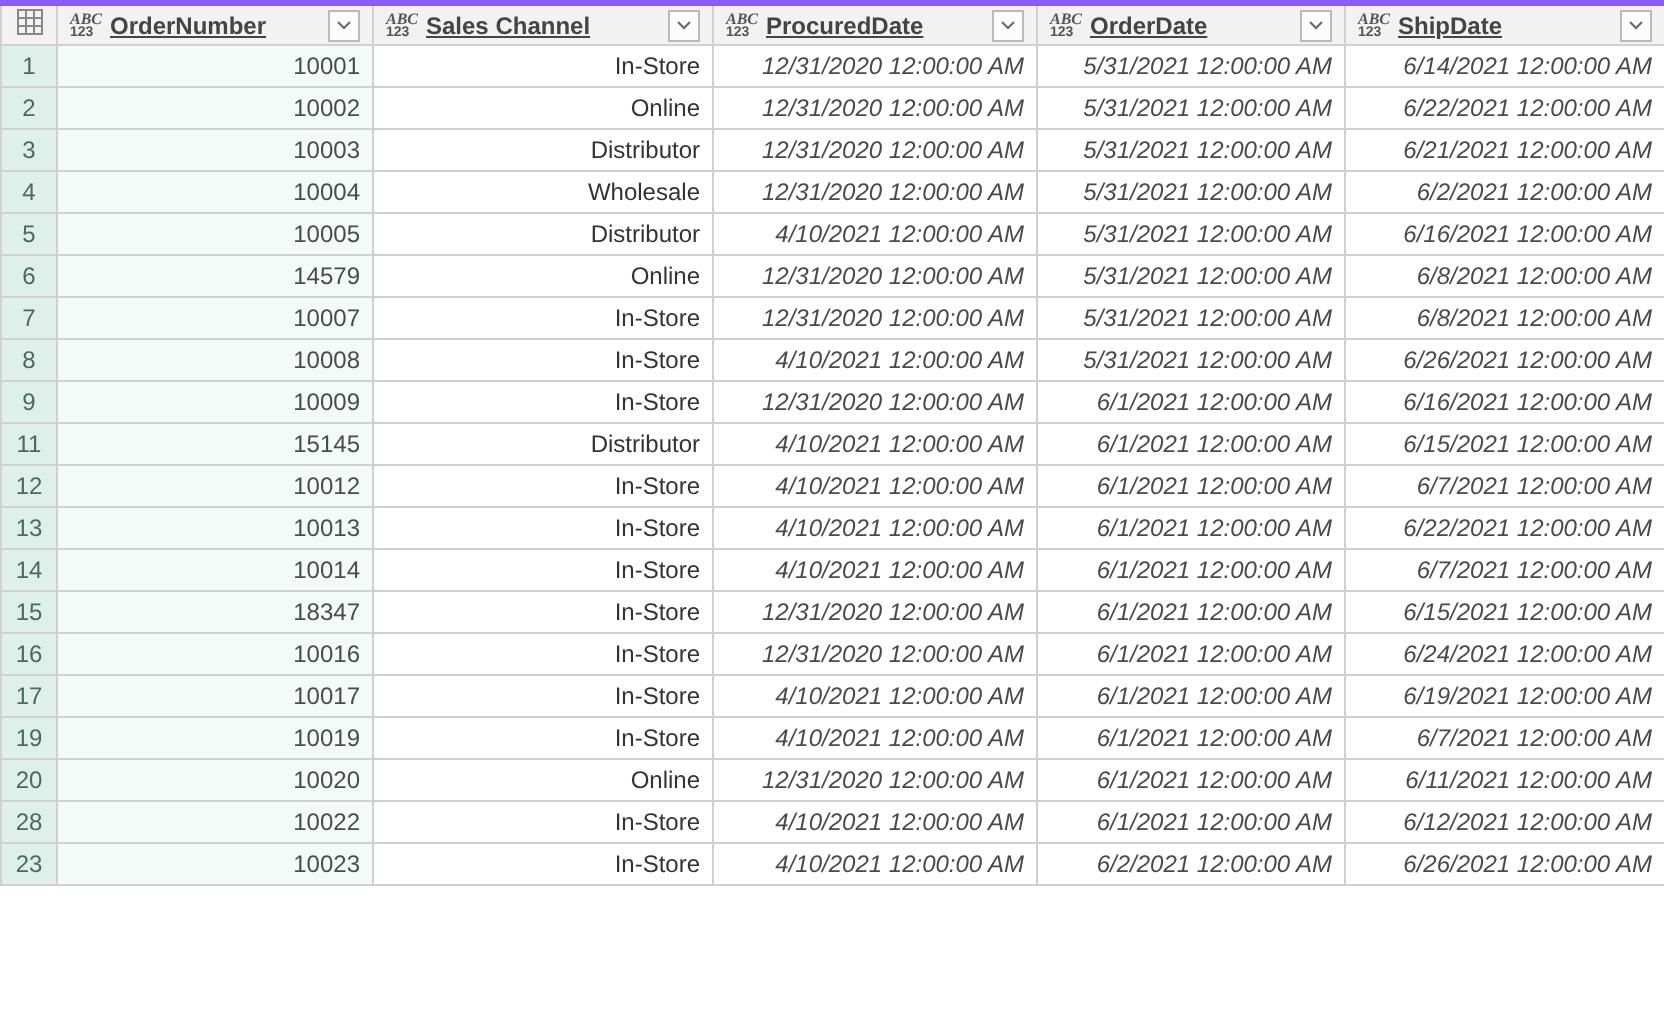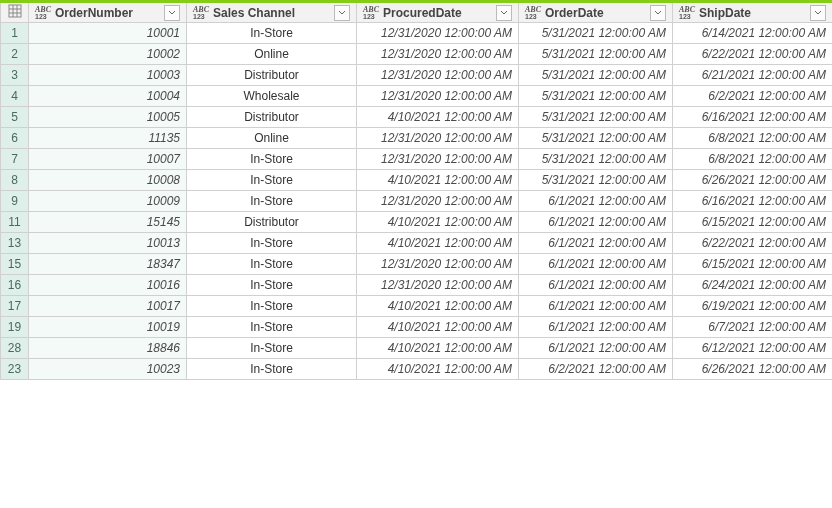--- a/index.html
+++ b/index.html
@@ -5,21 +5,21 @@
   * { box-sizing: border-box; }
   body {
     margin: 0;
     font-family: "Segoe UI", Tahoma, sans-serif;
     font-size: 12px;
     background: #fff;
     color: #333;
     width: 832px;
   }
   .grid {
-    border-top: 3px solid #84cc16;
+    border-top: 3px solid #8b5cf6;
     border-collapse: collapse;
     width: 100%;
     table-layout: fixed;
   }
   .grid th, .grid td {
     border: 1px solid #d0d0d0;
     height: 21px;
     padding: 0 6px;
     vertical-align: middle;
     overflow: hidden;
@@ -41,41 +41,40 @@
   .col-head {
     display:flex; align-items:center; gap:4px; height:100%;
   }
   .type-icon {
     display:flex; flex-direction:column; align-items:flex-start;
     font-size:7px; line-height:7px; color:#555; font-weight:600;
     width:16px; flex-shrink:0;
   }
   .type-icon .top { font-style:italic; font-family: Georgia, serif; font-size:8px;}
   .type-icon .bot { }
-  .col-label { flex:1; overflow:hidden; }
+  .col-label { flex:1; overflow:hidden;text-decoration:underline; }
   .filter-btn {
     width:16px; height:16px; border:1px solid #bbb; background:#fcfcfc;
     display:flex; align-items:center; justify-content:center;
     flex-shrink:0; cursor:pointer;
   }
   .rownum {
     background: #dff0ea;
     text-align:center;
     color:#4a6a60;
     font-weight:400;
     width:28px;
   }
   .c-ordnum {
     background:#f3faf7;
     text-align:right;
-    font-style: italic;
     color:#4a4a4a;
     padding-right:10px;
   }
-  .c-channel { text-align:center; }
+  .c-channel { text-align:right; }
   .c-date { text-align:right; font-style: italic; color:#4a4a4a; padding-right:10px;}
   .chev { width:8px; height:8px; }
 </style>
 </head>
 <body>
 
 <table class="grid">
   <colgroup>
     <col style="width:28px">
     <col style="width:158px">
@@ -207,21 +206,21 @@
       <tr>
         <td class="rownum">5</td>
         <td class="c-ordnum">10005</td>
         <td class="c-channel">Distributor</td>
         <td class="c-date">4/10/2021 12:00:00 AM</td>
         <td class="c-date">5/31/2021 12:00:00 AM</td>
         <td class="c-date">6/16/2021 12:00:00 AM</td>
       </tr>
       <tr>
         <td class="rownum">6</td>
-        <td class="c-ordnum">11135</td>
+        <td class="c-ordnum">14579</td>
         <td class="c-channel">Online</td>
         <td class="c-date">12/31/2020 12:00:00 AM</td>
         <td class="c-date">5/31/2021 12:00:00 AM</td>
         <td class="c-date">6/8/2021 12:00:00 AM</td>
       </tr>
       <tr>
         <td class="rownum">7</td>
         <td class="c-ordnum">10007</td>
         <td class="c-channel">In-Store</td>
         <td class="c-date">12/31/2020 12:00:00 AM</td>
@@ -246,28 +245,44 @@
       </tr>
       <tr>
         <td class="rownum">11</td>
         <td class="c-ordnum">15145</td>
         <td class="c-channel">Distributor</td>
         <td class="c-date">4/10/2021 12:00:00 AM</td>
         <td class="c-date">6/1/2021 12:00:00 AM</td>
         <td class="c-date">6/15/2021 12:00:00 AM</td>
       </tr>
       <tr>
+        <td class="rownum">12</td>
+        <td class="c-ordnum">10012</td>
+        <td class="c-channel">In-Store</td>
+        <td class="c-date">4/10/2021 12:00:00 AM</td>
+        <td class="c-date">6/1/2021 12:00:00 AM</td>
+        <td class="c-date">6/7/2021 12:00:00 AM</td>
+      </tr>
+      <tr>
         <td class="rownum">13</td>
         <td class="c-ordnum">10013</td>
         <td class="c-channel">In-Store</td>
         <td class="c-date">4/10/2021 12:00:00 AM</td>
         <td class="c-date">6/1/2021 12:00:00 AM</td>
         <td class="c-date">6/22/2021 12:00:00 AM</td>
       </tr>
       <tr>
+        <td class="rownum">14</td>
+        <td class="c-ordnum">10014</td>
+        <td class="c-channel">In-Store</td>
+        <td class="c-date">4/10/2021 12:00:00 AM</td>
+        <td class="c-date">6/1/2021 12:00:00 AM</td>
+        <td class="c-date">6/7/2021 12:00:00 AM</td>
+      </tr>
+      <tr>
         <td class="rownum">15</td>
         <td class="c-ordnum">18347</td>
         <td class="c-channel">In-Store</td>
         <td class="c-date">12/31/2020 12:00:00 AM</td>
         <td class="c-date">6/1/2021 12:00:00 AM</td>
         <td class="c-date">6/15/2021 12:00:00 AM</td>
       </tr>
       <tr>
         <td class="rownum">16</td>
         <td class="c-ordnum">10016</td>
@@ -286,22 +301,30 @@
       </tr>
       <tr>
         <td class="rownum">19</td>
         <td class="c-ordnum">10019</td>
         <td class="c-channel">In-Store</td>
         <td class="c-date">4/10/2021 12:00:00 AM</td>
         <td class="c-date">6/1/2021 12:00:00 AM</td>
         <td class="c-date">6/7/2021 12:00:00 AM</td>
       </tr>
       <tr>
+        <td class="rownum">20</td>
+        <td class="c-ordnum">10020</td>
+        <td class="c-channel">Online</td>
+        <td class="c-date">12/31/2020 12:00:00 AM</td>
+        <td class="c-date">6/1/2021 12:00:00 AM</td>
+        <td class="c-date">6/11/2021 12:00:00 AM</td>
+      </tr>
+      <tr>
         <td class="rownum">28</td>
-        <td class="c-ordnum">18846</td>
+        <td class="c-ordnum">10022</td>
         <td class="c-channel">In-Store</td>
         <td class="c-date">4/10/2021 12:00:00 AM</td>
         <td class="c-date">6/1/2021 12:00:00 AM</td>
         <td class="c-date">6/12/2021 12:00:00 AM</td>
       </tr>
       <tr>
         <td class="rownum">23</td>
         <td class="c-ordnum">10023</td>
         <td class="c-channel">In-Store</td>
         <td class="c-date">4/10/2021 12:00:00 AM</td>

